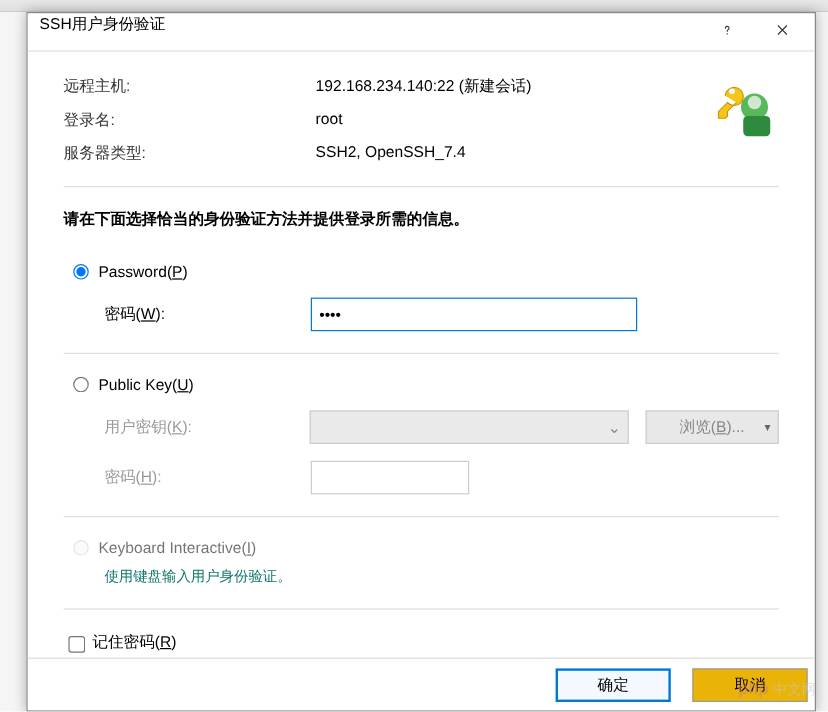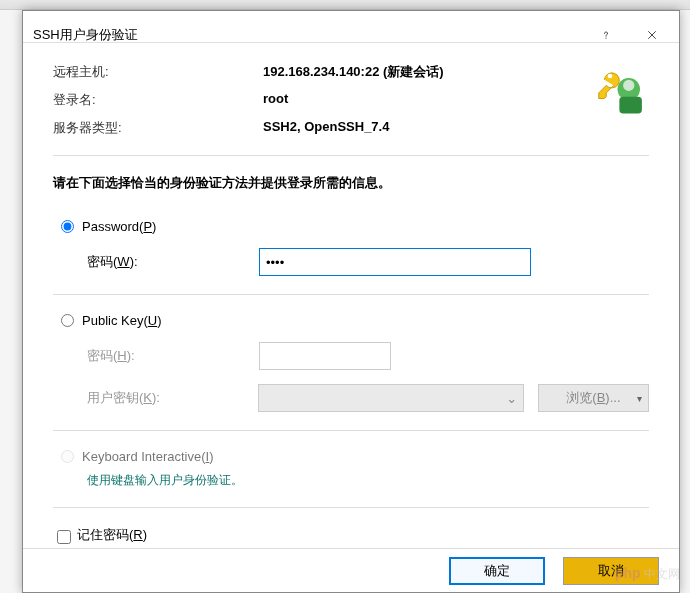--- a/index.html
+++ b/index.html
@@ -11,39 +11,38 @@
       left: 22px;
       width: 658px;
       height: 583px;
       background: #fff;
       border: 1px solid #888;
       box-shadow: 0 0 10px rgba(0,0,0,0.3);
     }
     .titlebar {
       height: 32px;
       display: flex;
-      align-items: center;
-      padding: 17px 4px 0 10px;
+      padding: 0 4px 0 10px;
       font-size: 13px;
       border-bottom: 1px solid #e0e0e0;
     }
     .titlebar-title { flex: 1; }
     .titlebar-btn {
       width: 46px;
       height: 28px;
       display: flex;
       align-items: center;
       justify-content: center;
       cursor: pointer;
     }
     .titlebar-btn svg { width: 12px; height: 12px; }
     .content { padding: 20px 30px 0 30px; }
     .info-row { display: flex; margin-bottom: 10px; font-size: 13px; }
     .info-label { width: 210px; color: #333; }
-    .info-value { font-weight: bold; color: #000; }
+    .info-value { font-weight: normal; color: #000; }
     .icon-holder {
       position: absolute;
       right: 24px;
       top: 50px;
       width: 60px;
       height: 60px;
     }
     .divider { border: none; border-top: 1px solid #ddd; margin: 18px 0; }
     .instruction { font-size: 13px; font-weight: bold; margin-bottom: 27px; }
     .auth-section { margin-bottom: 2px; }
@@ -106,21 +105,21 @@
     .footer {
       position: absolute;
       bottom: 0;
       right: 0;
       width: 100%;
       height: 44px;
       border-top: 1px solid #ddd;
       display: flex;
       justify-content: flex-end;
       align-items: center;
-      padding-right: 20px;
+      padding-right: 6px;
       gap: 18px;
     }
     .btn {
       width: 96px;
       height: 28px;
       border: 1px solid #999;
       background: #eab308;
       font-size: 13px;
       display: flex;
       align-items: center;
@@ -206,40 +205,40 @@
 
     <hr class="divider">
 
     <div class="auth-section">
       <label class="radio-row">
         <input type="radio" name="auth" style="">
         <span>
           <span>Public Key(</span><u>U</u><span>)</span>
         </span>
       </label>
-      <div class="sub-row disabled">
-        <span class="sub-label">
-          <span>密码(</span><u>H</u><span>):</span>
-        </span>
-        <div class="text-disabled"></div>
-      </div>
       <div class="sub-row disabled">
         <span class="sub-label">
           <span>用户密钥(</span><u>K</u><span>):</span>
         </span>
         <div class="combo-disabled">
           <span class="combo-arrow">⌄</span>
         </div>
         <div class="browse-btn">
           <span>
             <span>浏览(</span><u>B</u><span>)...</span>
           </span>
           <span class="browse-arrow">▾</span>
         </div>
       </div>
+      <div class="sub-row disabled">
+        <span class="sub-label">
+          <span>密码(</span><u>H</u><span>):</span>
+        </span>
+        <div class="text-disabled"></div>
+      </div>
     </div>
 
     <hr class="divider">
 
     <div class="auth-section">
       <label class="radio-row disabled-radio">
         <input type="radio" name="auth" disabled="" style="">
         <span>
           <span>Keyboard Interactive(</span><u>I</u><span>)</span>
         </span>

